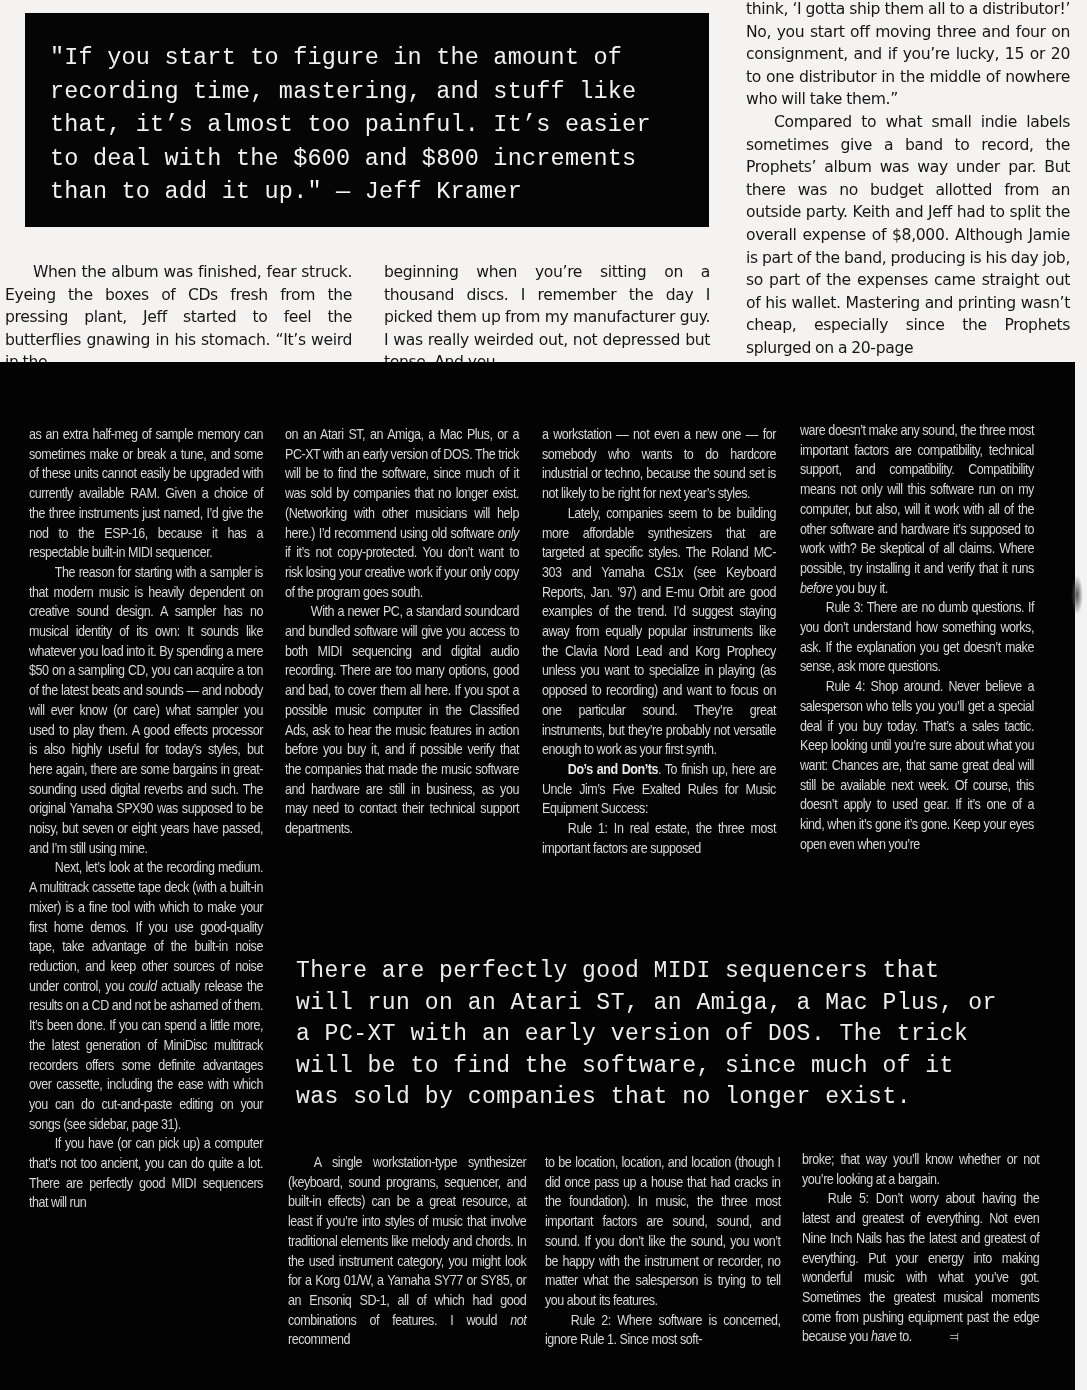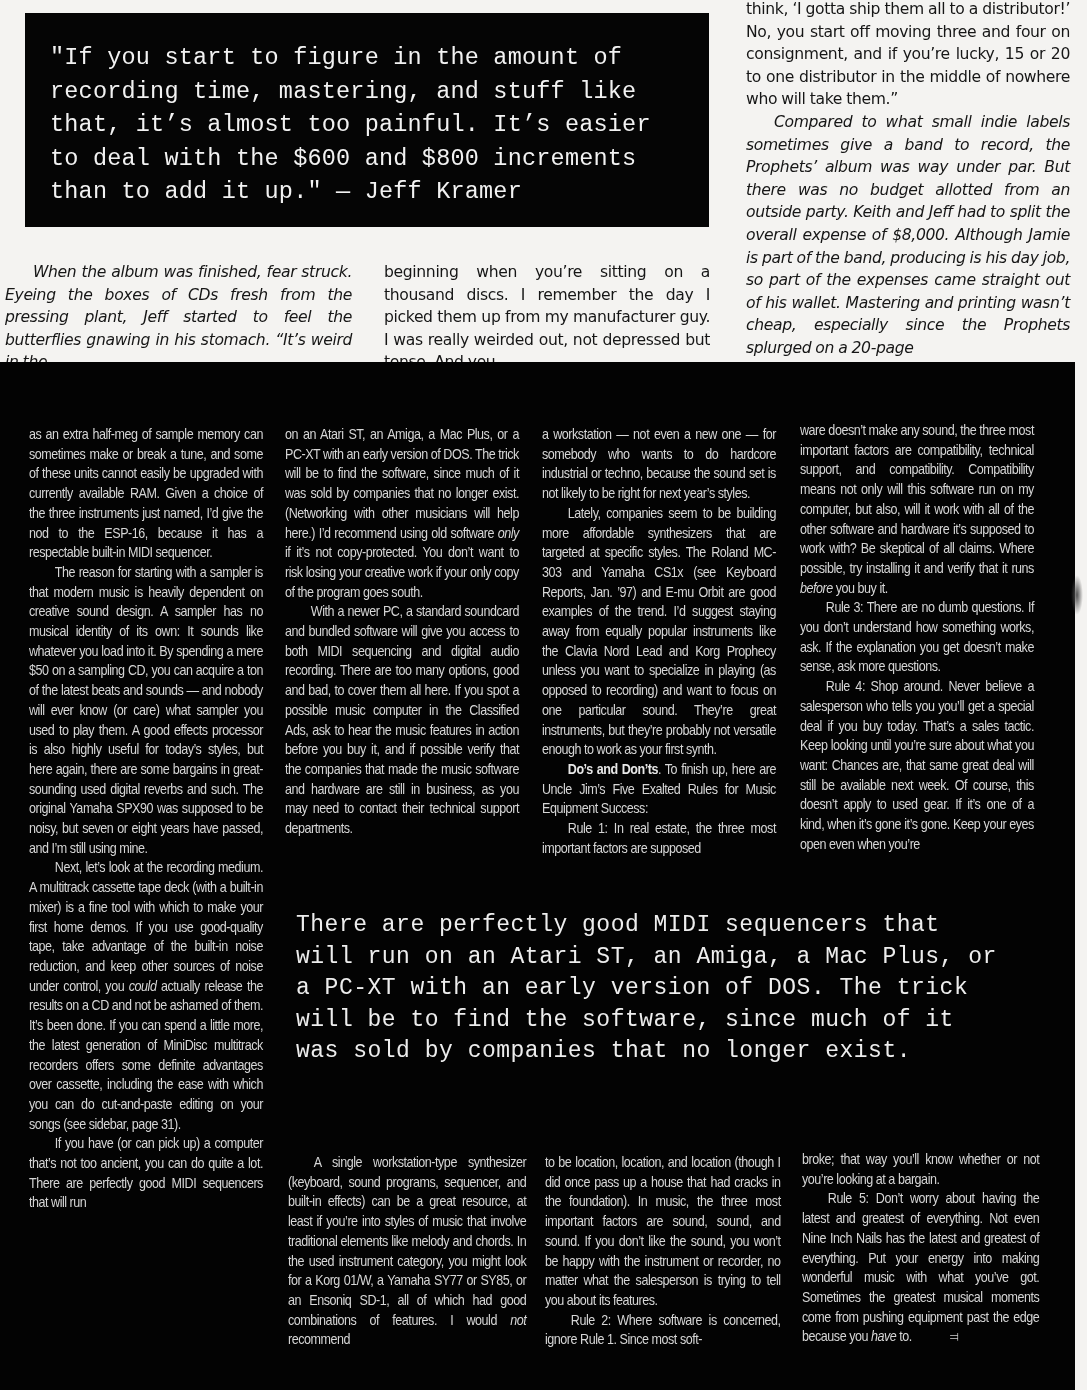--- a/index.html
+++ b/index.html
@@ -19,21 +19,21 @@
     font-size: 23.5px; line-height: 33.5px; letter-spacing: 0.2px;
     white-space: pre-line;
   }
   .serif-col {
     position: absolute;
     font-family: "DejaVu Sans", "Liberation Sans", sans-serif;
     font-size: 15.6px; line-height: 22.6px; color: #161616;
     text-align: justify; letter-spacing: -0.35px; word-spacing: -0.5px;
   }
   .serif-col p { margin: 0; }
-  .serif-col .indent { text-indent: 28px; font-style: italic; }
+  .serif-col .indent { text-indent: 28px; }
   .col-t1 { left: 5px; top: 261px; width: 347px; }
   .col-t2 { left: 384px; top: 261px; width: 326px; }
   .col-t3 { left: 746px; top: -2px; width: 324px; }
   .col-t1 p, .col-t2 p { text-align-last: left; }
 
   
   .black-area {
     position: absolute; left: 0; top: 362px; width: 1075px; height: 1028px;
     background: #030303;
   }
@@ -50,21 +50,21 @@
   .sans-col b { font-weight: bold; color: #e8e8e8; }
   .c1 { left: 29px; top: 425px; width: 272px; }
   .c2 { left: 285px; top: 425px; width: 272px; }
   .c3 { left: 542px; top: 425px; width: 272px; }
   .c4 { left: 800px; top: 421px; width: 272px; }
   .c2b { left: 288px; top: 1153px; width: 277px; }
   .c3b { left: 545px; top: 1153px; width: 274px; }
   .c4b { left: 802px; top: 1150px; width: 276px; }
 
   .pullquote-mid {
-    position: absolute; left: 296px; top: 910px; width: 760px;
+    position: absolute; left: 296px; top: 956px; width: 760px;
     margin: 0; color: #ededed;
     font-family: "Liberation Mono", "DejaVu Sans Mono", monospace;
     font-size: 23px; line-height: 31.5px; letter-spacing: 0.5px;
     white-space: pre-line;
   }
   .end-mark { display: inline-block; margin-left: 14px; color: #cfcfcf; font-size: 14px; }
   .right-smudge {
     position: absolute; left: 1071px; top: 575px; width: 12px; height: 40px;
     background: radial-gradient(ellipse at center, #555 0%, rgba(80,80,80,0) 70%);
   }

